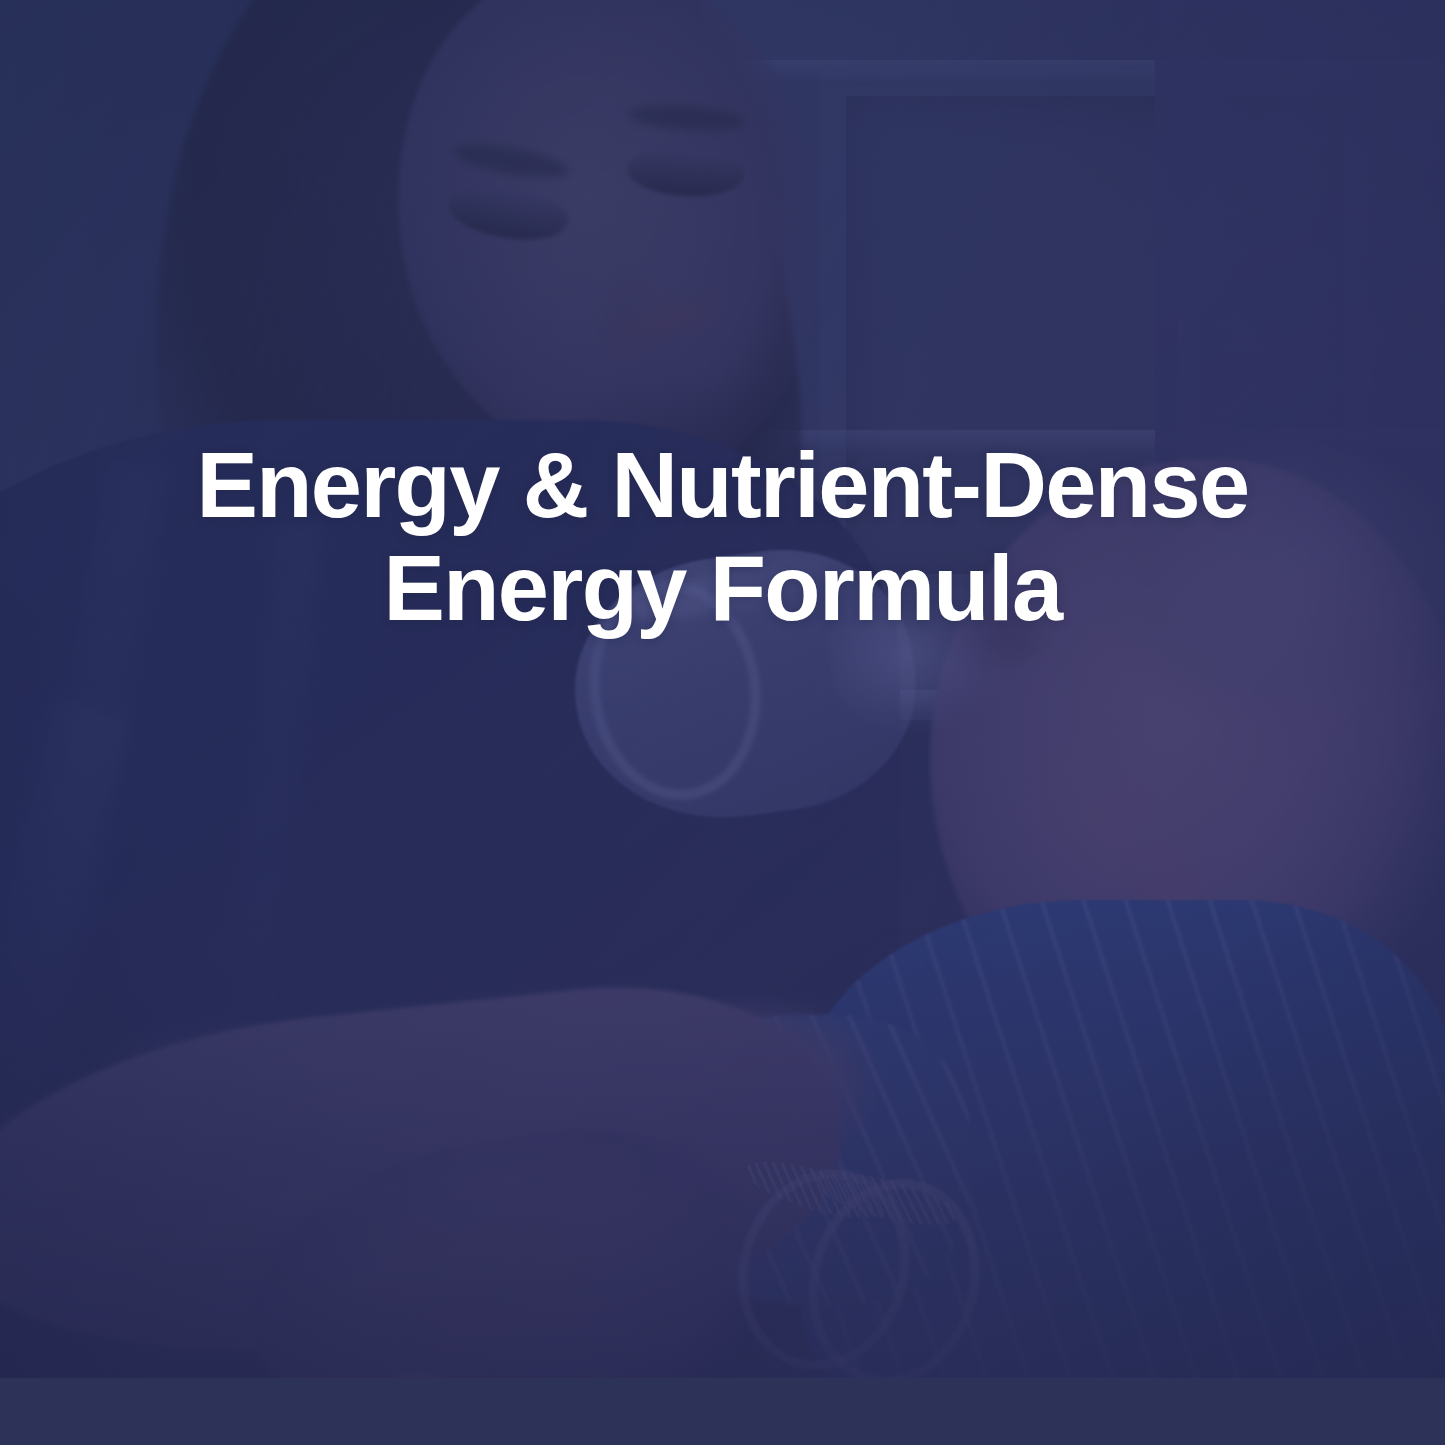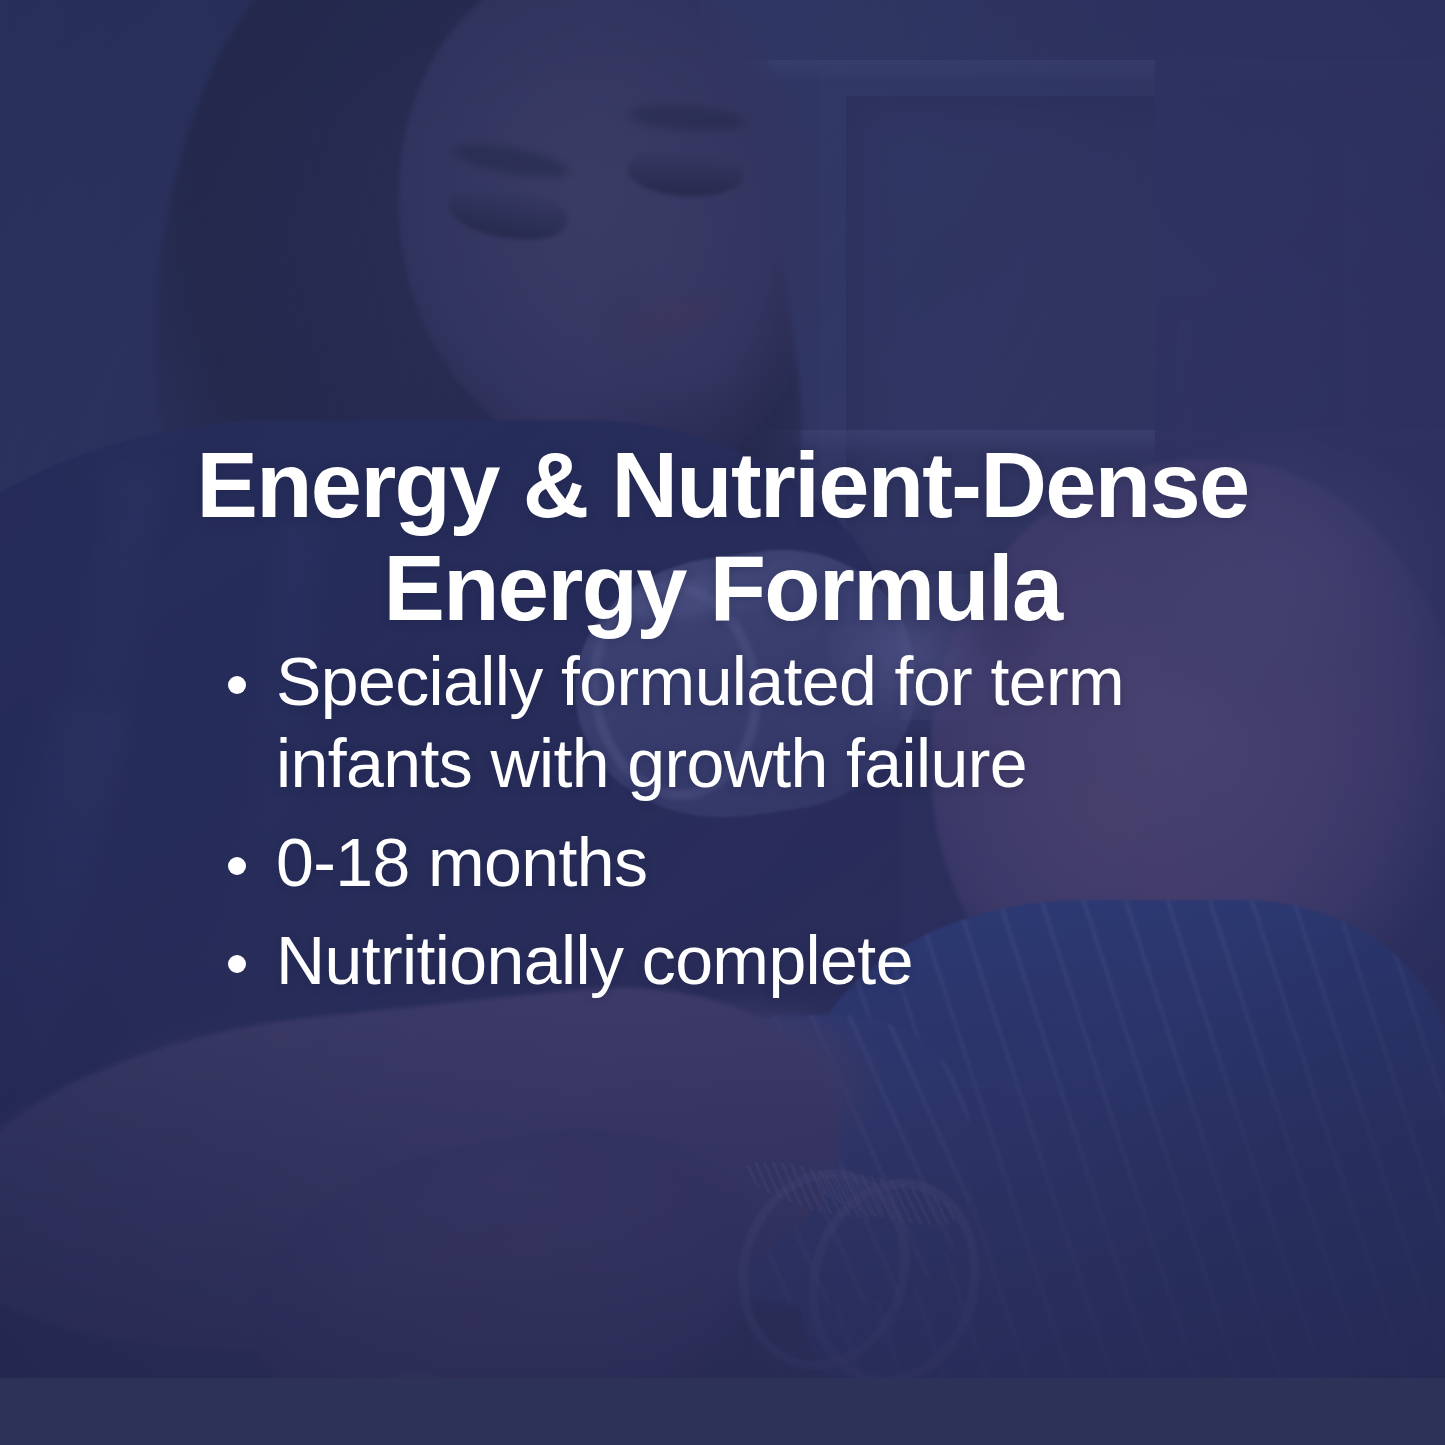--- a/index.html
+++ b/index.html
@@ -518,29 +518,15 @@
   <div class="brand-overlay-2"></div>
   <div class="vignette"></div>
 
   <div class="content">
 
     <h1 class="headline">
       <span class="hl-line">Energy &amp; Nutrient-Dense</span>
       <span class="hl-line">Energy Formula</span>
     </h1>
 
-    <ul class="bullet-list">
-      <li class="bullet-item">
-        <span class="bullet-dot"></span>
-        <span class="bullet-text">Specially formulated for term infants with growth failure</span>
-      </li>
-      <li class="bullet-item">
-        <span class="bullet-dot"></span>
-        <span class="bullet-text">0-18 months</span>
-      </li>
-      <li class="bullet-item">
-        <span class="bullet-dot"></span>
-        <span class="bullet-text">Nutritionally complete</span>
-      </li>
-    </ul>
 
   </div>
 </div>
 
 </body></html>

